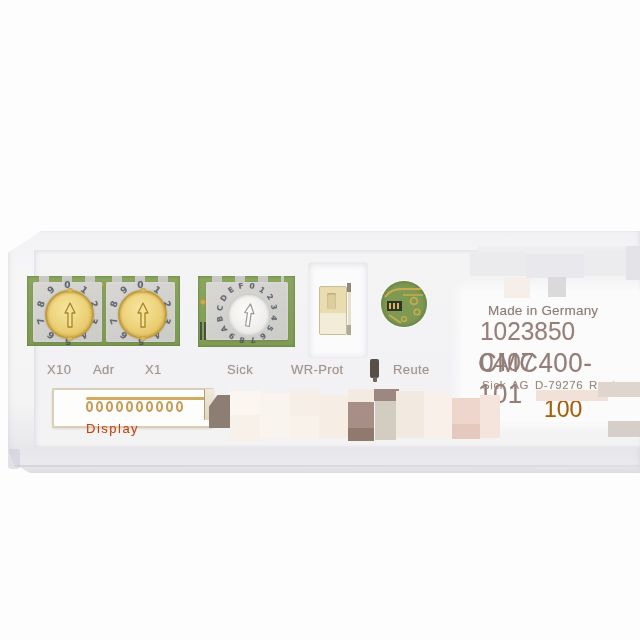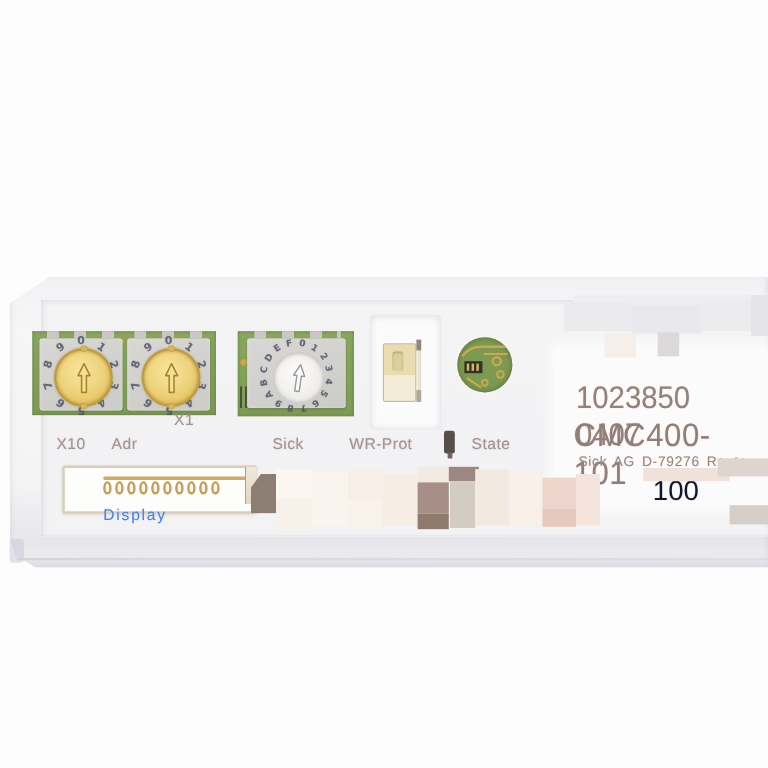--- a/index.html
+++ b/index.html
@@ -70,37 +70,37 @@
 
   
   .connector{position:absolute;left:52px;top:388px;width:158px;height:36px;border-radius:2px;
     background:#fdfdfb;border:2px solid #d9cebb;box-shadow:0 1px 2px rgba(160,150,120,.25);}
   .conn-bar{position:absolute;left:32px;top:7px;width:120px;height:3px;background:#d2ab63;border-radius:2px;}
   .conn-pins{position:absolute;left:32px;top:11px;width:124px;height:14px;display:flex;gap:3px;}
   .pin{display:block;width:7px;height:11px;border:2px solid #c49d58;
     border-radius:50% 50% 45% 45%;background:#fbf7ee;box-sizing:border-box;}
   .conn-latch{position:absolute;left:204px;top:389px;width:9px;height:31px;
     background:linear-gradient(180deg,#efe9db,#e0d7c2);border-left:1px solid #b99d6d;border-radius:1px;}
-  .display-label{position:absolute;left:86px;top:421px;color:#3b82f6;font-size:13px;
+  .display-label{position:absolute;left:86px;top:421px;color:#c2410c;font-size:13px;
     letter-spacing:1.5px;text-shadow:0 0 1px rgba(219,210,197,.7);}
 
   
   .sticker{position:absolute;left:462px;top:290px;width:178px;height:132px;border-radius:4px;
     background:#fcfbfb;box-shadow:0 0 10px 6px rgba(252,251,251,.85);}
   .made-in{position:absolute;left:488px;top:303px;font-size:13.5px;color:#8d7d76;
     letter-spacing:.2px;text-shadow:0 0 1px rgba(141,125,118,.4);}
   .order-no{position:absolute;left:480px;top:316px;font-size:26px;color:#95817a;
     transform:scaleX(.94);transform-origin:left;letter-spacing:0;
     text-shadow:0 0 1px rgba(149,129,122,.35);}
   .model-no{position:absolute;left:478px;top:348px;font-size:27px;color:#927e78;
     transform:scaleX(.96);transform-origin:left;letter-spacing:.5px;
     text-shadow:0 0 1px rgba(146,126,120,.35);}
   .mfr-line{position:absolute;left:482px;top:379px;font-size:11.5px;color:#99897f;
     letter-spacing:.6px;word-spacing:2px;text-shadow:0 0 1px rgba(153,137,127,.4);}
-  .partial-no{position:absolute;left:544px;top:396px;font-size:23px;color:#0f172a;
+  .partial-no{position:absolute;left:544px;top:396px;font-size:23px;color:#a16207;
     text-shadow:0 0 1px rgba(166,122,109,.35);}
 
   
   .px{position:absolute;}
 </style>
 </head>
 <body>
 
 <div class="stage">
 
@@ -200,45 +200,46 @@
       <circle cx="23" cy="38" r="2.4" fill="none" stroke="#c9aa52" stroke-width="1.4"></circle>
       <rect x="6" y="20" width="15" height="10" fill="#2f3328"></rect>
       <rect x="8" y="22" width="2" height="6" fill="#d9b65c"></rect>
       <rect x="12" y="22" width="2" height="6" fill="#d9b65c"></rect>
       <rect x="16" y="22" width="2" height="6" fill="#d9b65c"></rect>
     </svg>
   </div>
 
   <span class="silk" style="left:47px;top:362px;">X10</span>
   <span class="silk" style="left:93px;top:362px;">Adr</span>
-  <span class="silk" style="left:145px;top:342px;">X1</span>
+  <span class="silk" style="left:145px;top:362px;">X1</span>
   <span class="silk" style="left:227px;top:362px;">Sick</span>
   <span class="silk" style="left:291px;top:362px;">WR-Prot</span>
   <span class="wr-glyph"></span>
-  <span class="silk" style="left:393px;top:362px;">State</span>
+  <span class="silk" style="left:393px;top:362px;">Reute</span>
 
   <div class="connector">
     <div class="conn-bar"></div>
     <div class="conn-pins">
         <i class="pin"></i>
         <i class="pin"></i>
         <i class="pin"></i>
         <i class="pin"></i>
         <i class="pin"></i>
         <i class="pin"></i>
         <i class="pin"></i>
         <i class="pin"></i>
         <i class="pin"></i>
         <i class="pin"></i>
       </div>
   </div>
   <div class="conn-latch"></div>
   <span class="display-label">Display</span>
 
   <div class="sticker"></div>
+  <span class="made-in">Made in Germany</span>
   <span class="order-no">1023850 0407</span>
   <span class="model-no">CMC400-101</span>
   <span class="mfr-line">Sick AG  D-79276 Reute</span>
   <span class="partial-no">100</span>
 
   <div class="rim-line"></div>
 
   <div class="abs" style="left:0;top:0;width:640px;height:640px;pointer-events:none;">
       <div class="px" style="left: 478px; top: 246px; width: 162px; height: 16px; background: rgb(238, 238, 241);"></div>
       <div class="px" style="left: 470px; top: 252px; width: 56px; height: 24px; background: rgb(235, 235, 238);"></div>

